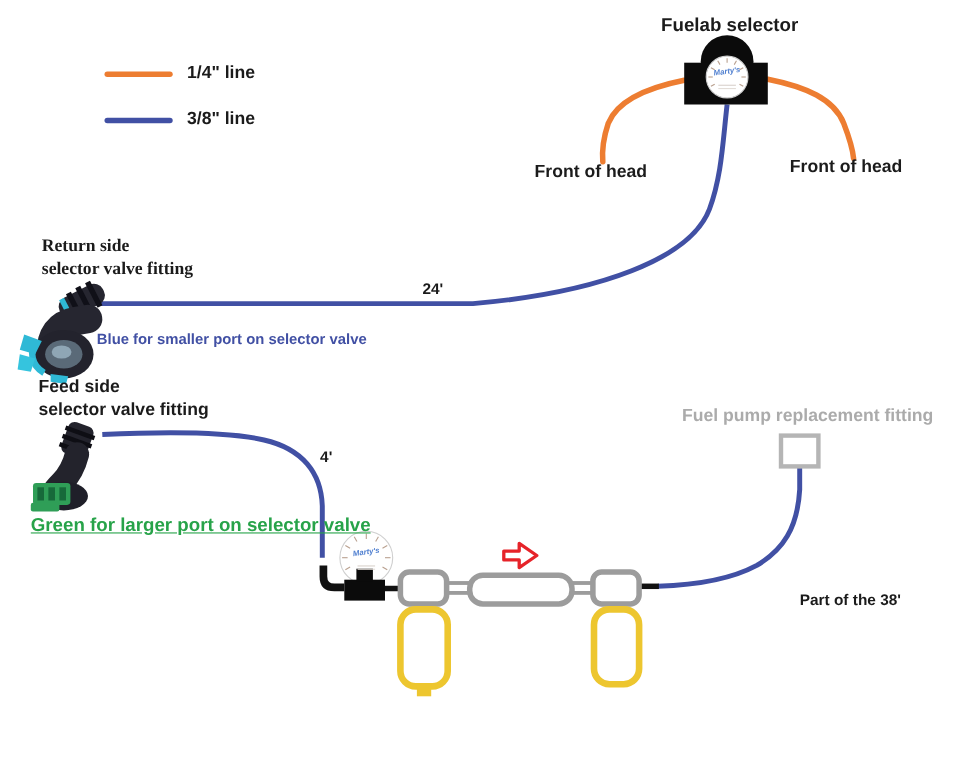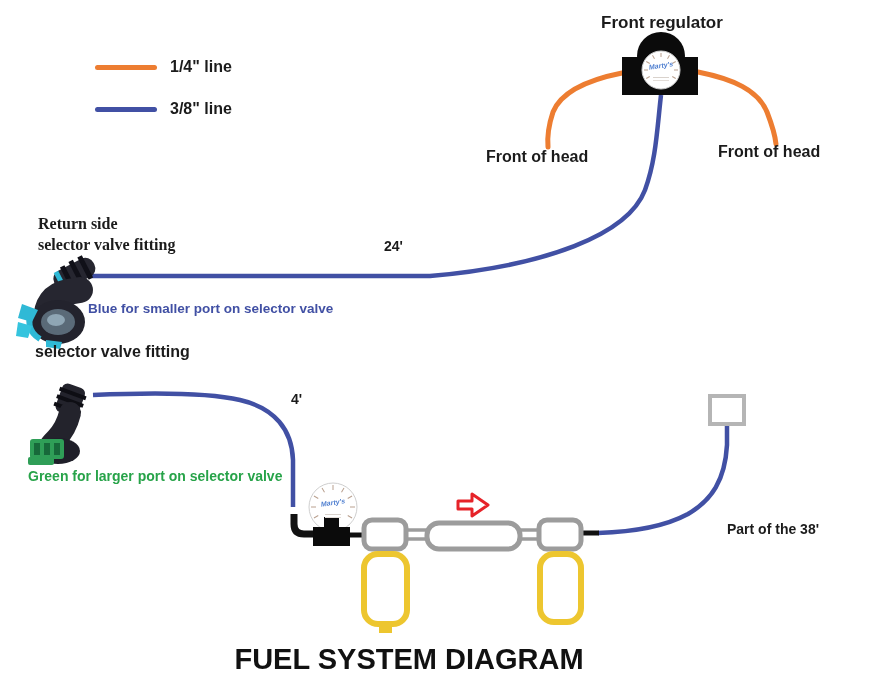--- a/index.html
+++ b/index.html
@@ -3,23 +3,23 @@
 <meta charset="utf-8">
 <style>
   html,body{margin:0;padding:0;background:#fff;}
   .canvas{position:relative;width:884px;height:700px;background:#fff;overflow:hidden;
           font-family:"Liberation Sans",sans-serif;}
   .layer{position:absolute;left:0;top:0;}
   .lbl{position:absolute;font-weight:bold;color:#1b1b1b;white-space:nowrap;line-height:1.3;}
   .lbl .line{display:block;}
   .sz16{font-size:16px;}
   .sz17{font-size:17px;}
-  .sz14{font-size:14px;}
+  .sz14{font-size:14px;margin-top:16px;}
   .note-blue{font-size:13.5px;color:#4150A4;}
-  .note-green{font-size:14px;color:#27A349;}
+  .note-green{font-size:17px;color:#27A349;text-decoration:underline;}
   .note-gray{font-size:16px;color:#ABABAB;}
   .swatch{position:absolute;height:5px;border-radius:3px;}
   .swatch-orange{background:#ED7D31;}
   .swatch-blue{background:#4150A4;}
   .title{position:absolute;left:225px;top:643px;width:368px;text-align:center;
          font-size:29px;font-weight:bold;color:#111;letter-spacing:0px;}
   .watermark{position:absolute;font-size:7px;font-style:italic;color:#4f7fd0;
              width:40px;text-align:center;transform:rotate(-8deg);font-weight:bold;}
   .gauge-sub{position:absolute;width:16px;height:1px;background:#d9d2cc;box-shadow:0 3px 0 #e3ddd8;}
   .orange-line{stroke:#ED7D31;stroke-width:5;fill:none;stroke-linecap:round;}
@@ -137,40 +137,41 @@
     </g>
   </svg>
 
   <div>
     <div class="swatch swatch-orange" style="left:95px;top:65px;width:62px;"></div>
     <div class="lbl sz16" style="left:170px;top:57px;">1/4" line</div>
     <div class="swatch swatch-blue" style="left:95px;top:107px;width:62px;"></div>
     <div class="lbl sz16" style="left:170px;top:99px;">3/8" line</div>
   </div>
 
-  <div class="lbl sz17" style="left:601px;top:12px;">Front regulator</div>
+  <div class="lbl sz17" style="left:601px;top:12px;">Fuelab selector</div>
   <div class="watermark" style="left:641px;top:62px;">Marty's</div>
   <div class="gauge-sub" style="left:653px;top:77px;"></div>
 
   <div class="lbl sz16" style="left:486px;top:147px;">Front of head</div>
   <div class="lbl sz16" style="left:718px;top:142px;">Front of head</div>
 
   <div class="lbl sz16" style="left:38px;top:214px;font-family:Liberation Serif, serif;">
     <span class="line">Return side</span>
     <span class="line">selector valve fitting</span>
   </div>
   <div class="lbl sz14" style="left:384px;top:237px;">24'</div>
   <div class="lbl note-blue" style="left:88px;top:300px;">Blue for smaller port on selector valve</div>
 
   <div class="lbl sz16" style="left:35px;top:342px;">
+    <span class="line">Feed side</span>
     <span class="line">selector valve fitting</span>
   </div>
   <div class="lbl sz14" style="left:291px;top:390px;">4'</div>
   <div class="lbl note-green" style="left:28px;top:467px;">Green for larger port on selector valve</div>
 
+  <div class="lbl note-gray" style="left:620px;top:369px;">Fuel pump replacement fitting</div>
   <div class="lbl sz14" style="left:727px;top:520px;">Part of the 38'</div>
 
   <div class="watermark" style="left:313px;top:499px;">Marty's</div>
   <div class="gauge-sub" style="left:325px;top:514px;"></div>
 
-  <div class="title">FUEL SYSTEM DIAGRAM</div>
 
 </div>
 
 </body></html>

